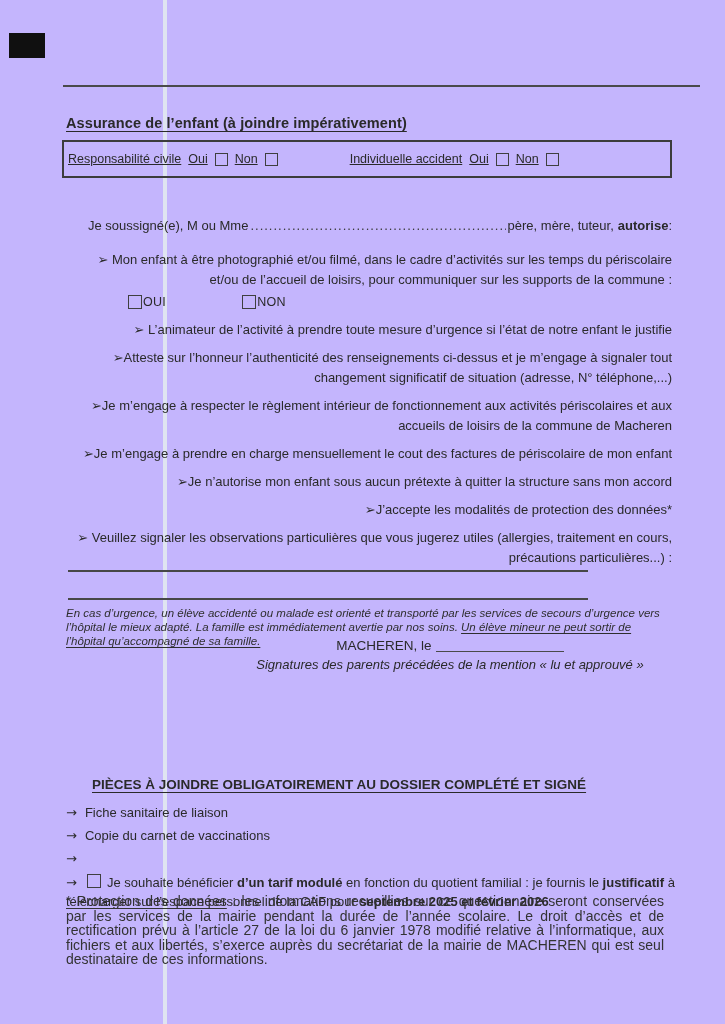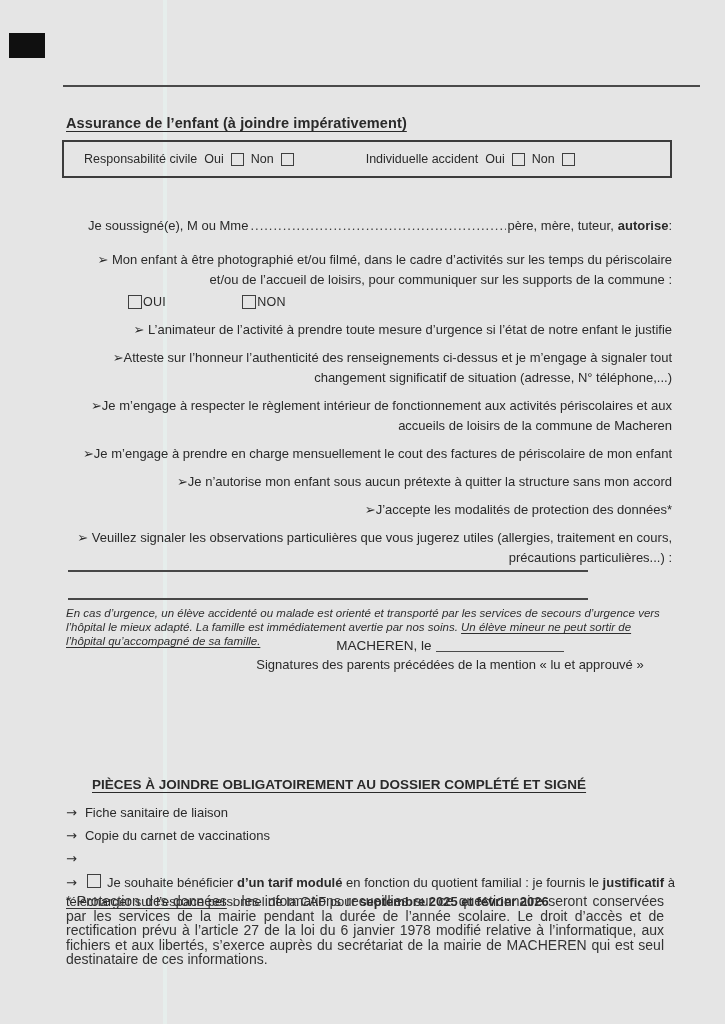--- a/index.html
+++ b/index.html
@@ -1,39 +1,39 @@
 <!DOCTYPE html>
 <html><head>
 <meta charset="utf-8">
 <style>
   html,body{margin:0;padding:0;background:#9a9a9a;}
   .page{
     position:relative;
     width:725px;height:1024px;
-    background:#e5e5e5;
+    background:#c4b5fd;
     overflow:hidden;
     font-family:"Liberation Sans",sans-serif;
     color:#2a2a2a;
     -webkit-font-smoothing:antialiased;
   }
   
   .black-mark{position:absolute;left:9px;top:33px;width:36px;height:25px;background:#101010;}
   .fold-line{position:absolute;left:163px;top:0;width:4px;height:1024px;background:#e6f0ee;opacity:.8;}
   .top-rule{position:absolute;left:63px;top:85px;width:637px;height:2px;background:#4a4a4a;}
 
   
   .col{position:absolute;left:62px;top:105px;width:610px;font-size:13px;line-height:20px;}
 
   .doc-title{
     margin:8px 0 0 4px;font-size:14.5px;font-weight:bold;
     text-decoration:underline;text-underline-offset:3px;letter-spacing:.1px;
   }
   .ins-box{
     margin-top:7px;border:2px solid #3c3c3c;height:34px;
-    display:flex;align-items:center;padding-left:20px;font-size:12.5px;
+    display:flex;align-items:center;padding-left:4px;font-size:12.5px;text-decoration:underline;
   }
   .ins-field{display:flex;align-items:center;gap:7px;}
   .ins-field + .ins-field{margin-left:72px;}
   .cbx{
     display:inline-block;width:11px;height:11px;border:1.6px solid #3f3f3f;
     background:transparent;vertical-align:-1px;flex:0 0 auto;
   }
   .cbx.big{width:12px;height:12px;}
 
   .decl{margin:38px 0 0 26px;display:flex;align-items:baseline;white-space:nowrap;}
@@ -53,21 +53,21 @@
 
   .note{
     position:absolute;left:66px;top:606px;width:602px;
     font-style:italic;font-size:11.5px;line-height:14px;color:#2e2e2e;
   }
   .note u{text-underline-offset:2px;}
 
   .sig{position:absolute;left:240px;top:638px;width:420px;text-align:center;}
   .sig-place{font-size:13.5px;}
   .date-blank{display:inline-block;width:128px;border-bottom:1.6px solid #4a4a4a;height:13px;vertical-align:-2px;margin-left:4px;}
-  .sig-mention{font-size:13px;margin-top:4px;}
+  .sig-mention{font-style:italic;font-size:13px;margin-top:4px;}
 
   .pieces{position:absolute;left:62px;top:776px;width:616px;font-size:13px;line-height:18px;}
   .pieces-heading{
     margin:0 0 10px 30px;font-size:13.5px;font-weight:bold;
     text-decoration:underline;text-underline-offset:3px;
   }
   .piece-item{margin:0 0 5px 4px;display:flex;align-items:baseline;}
   .arrow{font-family:"DejaVu Sans",sans-serif;margin-right:8px;flex:0 0 auto;}
   .tariff{margin:0 0 0 4px;line-height:19px;}
   .tariff .cbx{margin:0 6px 0 2px;}

